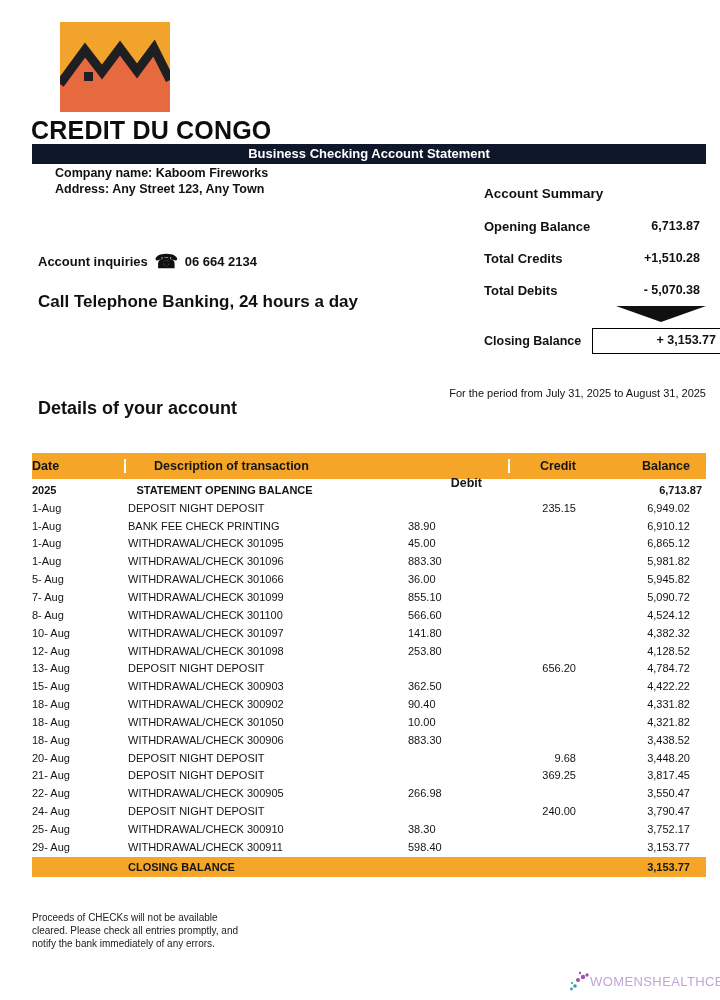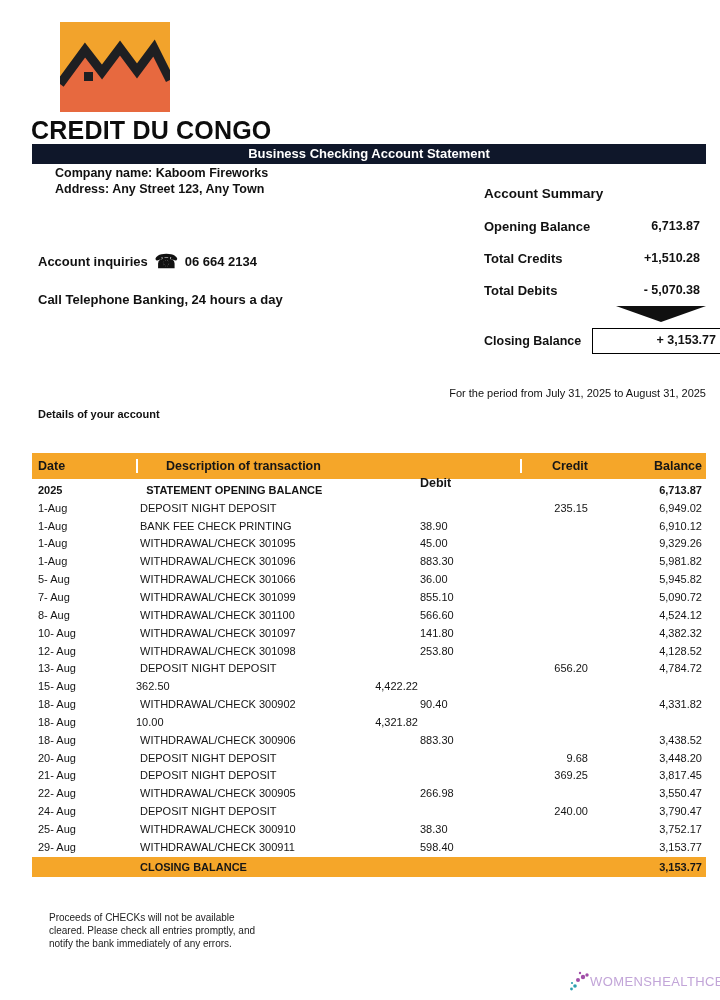--- a/index.html
+++ b/index.html
@@ -7,54 +7,54 @@
         font-family:"Liberation Sans", sans-serif;color:#111;overflow:hidden;}
   .abs{position:absolute;}
 
   .bank-name{left:31px;top:116px;font-size:25px;font-weight:bold;letter-spacing:.2px;color:#0d0d0d;}
   .banner{left:32px;top:144px;width:674px;height:20px;background:#0f172a;color:#fff;
           font-size:13px;font-weight:bold;text-align:center;line-height:20px;}
 
   .company{left:38px;top:165px;font-size:12.5px;font-weight:bold;line-height:16px;margin-left:17px;}
   .inquiries{left:38px;top:250px;font-size:13px;font-weight:bold;}
   .inquiries .phone-glyph{font-size:19px;vertical-align:-2px;padding:0 3px;}
-  .telebank{left:38px;top:292px;font-size:13px;font-weight:bold;}
+  .telebank{left:38px;top:292px;font-size:17px;font-weight:bold;}
 
   .summary-title{left:484px;top:186px;font-size:13.5px;font-weight:bold;}
   .sum-label{font-size:13px;font-weight:bold;}
   .sum-value{font-size:12.5px;font-weight:bold;width:160px;text-align:right;left:540px;}
   .arrow-down{left:616px;top:306px;width:0;height:0;
               border-left:45px solid transparent;border-right:45px solid transparent;
               border-top:16px solid #101010;}
   .closing-label{left:484px;top:334px;font-size:12.5px;font-weight:bold;}
   .closing-box{left:592px;top:328px;width:130px;height:26px;box-sizing:border-box;
                border:1.5px solid #000;font-size:12.5px;font-weight:bold;
                text-align:right;line-height:23px;padding-right:5px;}
 
-  .details-title{left:38px;top:408px;font-size:11px;font-weight:bold;}
+  .details-title{left:38px;top:398px;font-size:18px;font-weight:bold;}
   .period{left:380px;top:387px;width:326px;text-align:right;font-size:11px;}
 
   .tbl{left:32px;top:453px;width:674px;}
   .tbl-header{display:flex;background:#F5A629;height:26px;align-items:center;
               font-weight:bold;font-size:12.5px;color:#161616;}
-  .col-date{width:104px;padding-left:6px;box-sizing:border-box;}
+  .col-date{width:92px;padding-left:0;box-sizing:border-box;}
   .col-desc{width:284px;padding-left:4px;box-sizing:border-box;}
   .col-debit{width:100px;padding-right:8px;box-sizing:border-box;}
   .col-credit{width:82px;text-align:right;padding-right:14px;box-sizing:border-box;}
   .col-balance{width:104px;text-align:right;padding-right:4px;box-sizing:border-box;}
   .tbl-header .col-desc{border-left:2px solid #fff;padding-left:28px;}
   .tbl-header .col-credit{border-left:2px solid #fff;}
-  .tbl-header .col-debit{text-align:left;padding-right:26px;margin-top:33px;}
+  .tbl-header .col-debit{text-align:right;padding-right:26px;margin-top:33px;}
   .tbl-body{margin-top:2px;}
   .tbl-row{display:flex;height:17.85px;align-items:center;font-size:11px;color:#141414;}
   .tbl-row.bold{font-weight:bold;gap:16px;}
   .closing-row{display:flex;background:#F5A629;height:20px;align-items:center;
                font-weight:bold;font-size:11px;margin-top:1px;color:#161616;}
 
-  .footer-note{left:49px;top:911px;font-size:10px;line-height:13px;color:#222;white-space:pre-line;}
+  .footer-note{left:32px;top:911px;font-size:10px;line-height:13px;color:#222;white-space:pre-line;}
 
   .watermark{left:569px;top:970px;display:flex;align-items:center;}
   .wm-text{font-size:13px;color:#C2A5D8;letter-spacing:.4px;margin-left:1px;}
   .wm-org{font-size:8.5px;color:#fff;background:#1C86A4;padding:1.5px 3px;border-radius:2px;margin-left:2px;}
 </style>
 </head>
 <body>
 
 <div class="page">
 
@@ -130,21 +130,21 @@
         <div class="col-desc">BANK FEE CHECK PRINTING</div>
         <div class="col-debit">38.90</div>
         <div class="col-credit"></div>
         <div class="col-balance">6,910.12</div>
       </div>
         <div class="tbl-row">
         <div class="col-date">1-Aug</div>
         <div class="col-desc">WITHDRAWAL/CHECK 301095</div>
         <div class="col-debit">45.00</div>
         <div class="col-credit"></div>
-        <div class="col-balance">9,329.26</div>
+        <div class="col-balance">6,865.12</div>
       </div>
         <div class="tbl-row">
         <div class="col-date">1-Aug</div>
         <div class="col-desc">WITHDRAWAL/CHECK 301096</div>
         <div class="col-debit">883.30</div>
         <div class="col-credit"></div>
         <div class="col-balance">5,981.82</div>
       </div>
         <div class="tbl-row">
         <div class="col-date">5- Aug</div>
@@ -183,33 +183,35 @@
       </div>
         <div class="tbl-row">
         <div class="col-date">13- Aug</div>
         <div class="col-desc">DEPOSIT NIGHT DEPOSIT</div>
         <div class="col-debit"></div>
         <div class="col-credit">656.20</div>
         <div class="col-balance">4,784.72</div>
       </div>
         <div class="tbl-row">
         <div class="col-date">15- Aug</div>
+        <div class="col-desc">WITHDRAWAL/CHECK 300903</div>
         <div class="col-debit">362.50</div>
         <div class="col-credit"></div>
         <div class="col-balance">4,422.22</div>
       </div>
         <div class="tbl-row">
         <div class="col-date">18- Aug</div>
         <div class="col-desc">WITHDRAWAL/CHECK 300902</div>
         <div class="col-debit">90.40</div>
         <div class="col-credit"></div>
         <div class="col-balance">4,331.82</div>
       </div>
         <div class="tbl-row">
         <div class="col-date">18- Aug</div>
+        <div class="col-desc">WITHDRAWAL/CHECK 301050</div>
         <div class="col-debit">10.00</div>
         <div class="col-credit"></div>
         <div class="col-balance">4,321.82</div>
       </div>
         <div class="tbl-row">
         <div class="col-date">18- Aug</div>
         <div class="col-desc">WITHDRAWAL/CHECK 300906</div>
         <div class="col-debit">883.30</div>
         <div class="col-credit"></div>
         <div class="col-balance">3,438.52</div>

